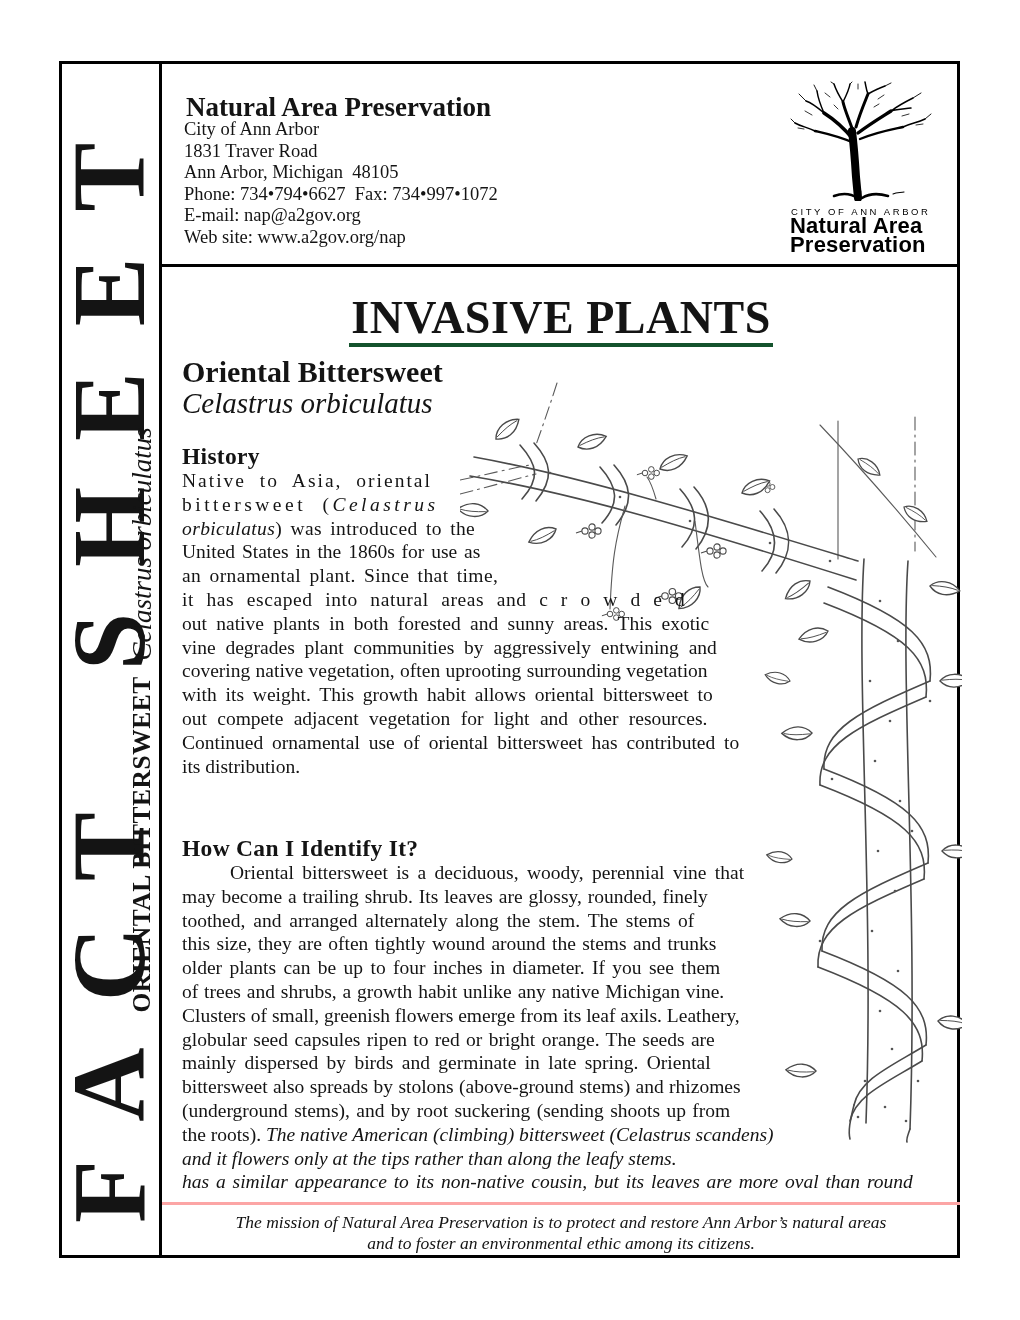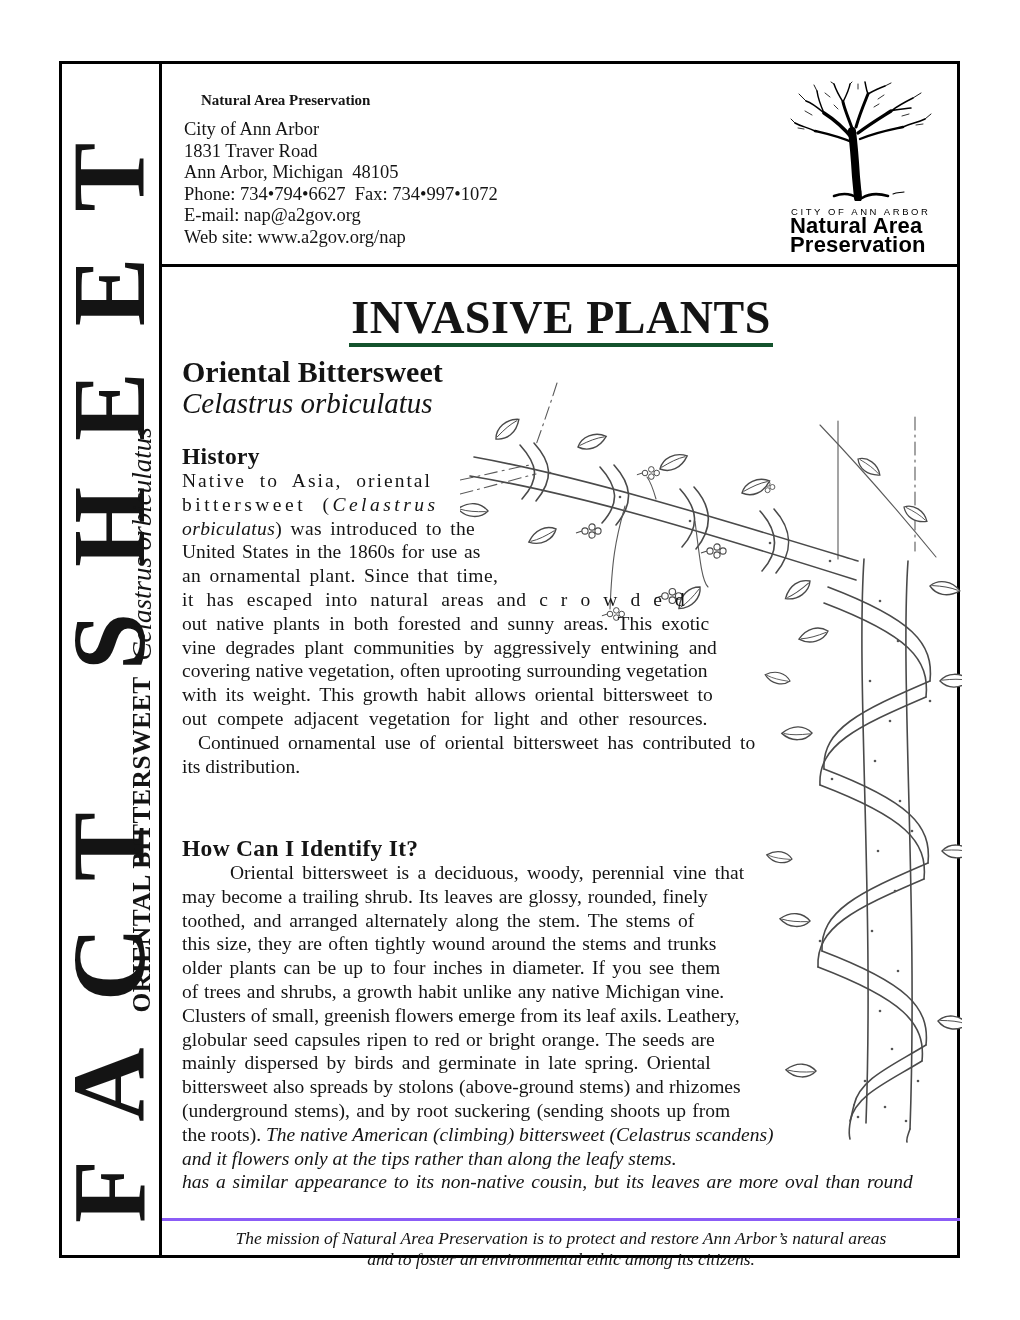--- a/index.html
+++ b/index.html
@@ -14,40 +14,40 @@
              writing-mode:vertical-rl;transform:rotate(180deg);
              text-align:center;font-weight:700;font-size:103px;line-height:100px;
              letter-spacing:46px;word-spacing:26px;white-space:nowrap;}
   .species-vert{position:absolute;right:0px;bottom:246px;
                 writing-mode:vertical-rl;transform:rotate(180deg);white-space:nowrap;line-height:34px;}
   .species-vert .caps{font-weight:700;font-size:25.5px;letter-spacing:.5px;}
   .species-vert .latin{font-style:italic;font-size:27px;margin-inline-start:16px;}
   
   .content{position:absolute;left:162px;top:61px;width:798px;height:1197px;}
   .hdr{position:absolute;left:0;top:0;right:0;height:203px;border-bottom:3px solid #000;}
-  .org{position:absolute;left:39px;top:31px;font-weight:700;font-size:15px;}
+  .org{position:absolute;left:24px;top:31px;font-weight:700;font-size:27px;}
   .contact{position:absolute;left:22px;top:58px;font-size:18.5px;line-height:21.6px;white-space:pre-wrap;}
   .logo{position:absolute;right:26px;top:20px;width:144px;}
   .logo-city{font-family:"Liberation Sans",sans-serif;font-size:9.5px;letter-spacing:2.6px;
              color:#000;margin:1px 0 0 1px;white-space:nowrap;}
   .logo-org{font-family:"Liberation Sans",sans-serif;font-weight:700;font-size:22px;
             line-height:18.5px;color:#000;letter-spacing:.2px;}
   .title-wrap{position:absolute;left:0;top:233px;width:100%;text-align:center;}
   .title{display:inline-block;font-weight:700;font-size:46px;line-height:48px;
          border-bottom:4px solid #14532d;padding:0 2px 1px 2px;letter-spacing:.5px;}
   .subtitle{position:absolute;left:20px;top:295px;}
   .subtitle .common{font-weight:700;font-size:30px;line-height:32px;}
   .subtitle .latin{font-style:italic;font-size:29px;line-height:30px;}
   .section{position:absolute;left:20px;z-index:2;}
   .sec-h{font-weight:700;font-size:23.5px;line-height:26px;letter-spacing:.3px;}
   .hist{top:382px;} .ident{top:774px;}
   .tline{height:23.8px;line-height:23.8px;font-size:19.5px;white-space:nowrap;}
   .tline .it{font-style:italic;}
   
-  .mission{position:absolute;left:0;right:0;bottom:8px;height:32px;border-top:3px solid #8b5cf6;
+  .mission{position:absolute;left:0;right:0;bottom:0;height:56px;border-top:3px solid #fca5a5;
            text-align:center;font-style:italic;font-size:17.5px;line-height:20.5px;padding-top:7px;
            box-sizing:border-box;z-index:3;background:transparent;}
   
   .vine{position:absolute;left:298px;top:320px;width:502px;height:762px;z-index:1;}
   svg .ln{fill:none;stroke:#4a4a4a;stroke-width:1.6;stroke-linecap:round;}
   svg .thin{fill:none;stroke:#5a5a5a;stroke-width:1.1;stroke-linecap:round;}
   svg .dash{stroke-dasharray:13 5 2 5;}
   svg .blk{stroke:#000;fill:none;stroke-linecap:round;}
 </style>
 </head>
@@ -226,21 +226,21 @@
           <div class="tline" style="letter-spacing: 3.5px; word-spacing: 8px;"><span>bittersweet (</span><span class="it">Celastrus</span></div>
           <div class="tline" style="letter-spacing: 0.4px; word-spacing: 3px;"><span class="it">orbiculatus</span><span>) was introduced to the</span></div>
           <div class="tline" style="word-spacing: 2px;"><span>United States in the 1860s for use as</span></div>
           <div class="tline" style="letter-spacing: 0.4px; word-spacing: 3px;"><span>an ornamental plant.  Since that time,</span></div>
           <div class="tline" style="letter-spacing: 0.6px; word-spacing: 7px;"><span>it has escaped into natural areas and c r o w d e d</span></div>
           <div class="tline" style="word-spacing: 4.5px;"><span>out native plants in both forested and sunny areas.  This exotic</span></div>
           <div class="tline" style="word-spacing: 5px;"><span>vine degrades plant communities by aggressively entwining and</span></div>
           <div class="tline" style="word-spacing: 0.5px;"><span>covering native vegetation, often uprooting surrounding vegetation</span></div>
           <div class="tline" style="word-spacing: 4px;"><span>with its weight.  This growth habit allows oriental bittersweet to</span></div>
           <div class="tline" style="word-spacing: 5.5px;"><span>out compete  adjacent vegetation for light and other resources.</span></div>
-          <div class="tline" style="word-spacing: 4px; margin-left: 16px;"><span>Continued ornamental use of oriental bittersweet has contributed to</span></div>
+          <div class="tline" style="word-spacing: 4px;"><span>Continued ornamental use of oriental bittersweet has contributed to</span></div>
           <div class="tline"><span>its distribution.</span></div>
         </div>
     </div>
 
     <div class="section ident">
       <div class="sec-h">How Can I Identify It?</div>
       <div id="identify-lines">
           <div class="tline" style="word-spacing: 3.5px; margin-left: 48px;"><span>Oriental bittersweet is a deciduous, woody, perennial vine that</span></div>
           <div class="tline" style="word-spacing: 1px;"><span>may become a trailing shrub.  Its leaves are glossy, rounded, finely</span></div>
           <div class="tline" style="word-spacing: 3px; font-family: Liberation Serif, serif;"><span>toothed, and arranged alternately along the stem.  The stems of</span></div>

